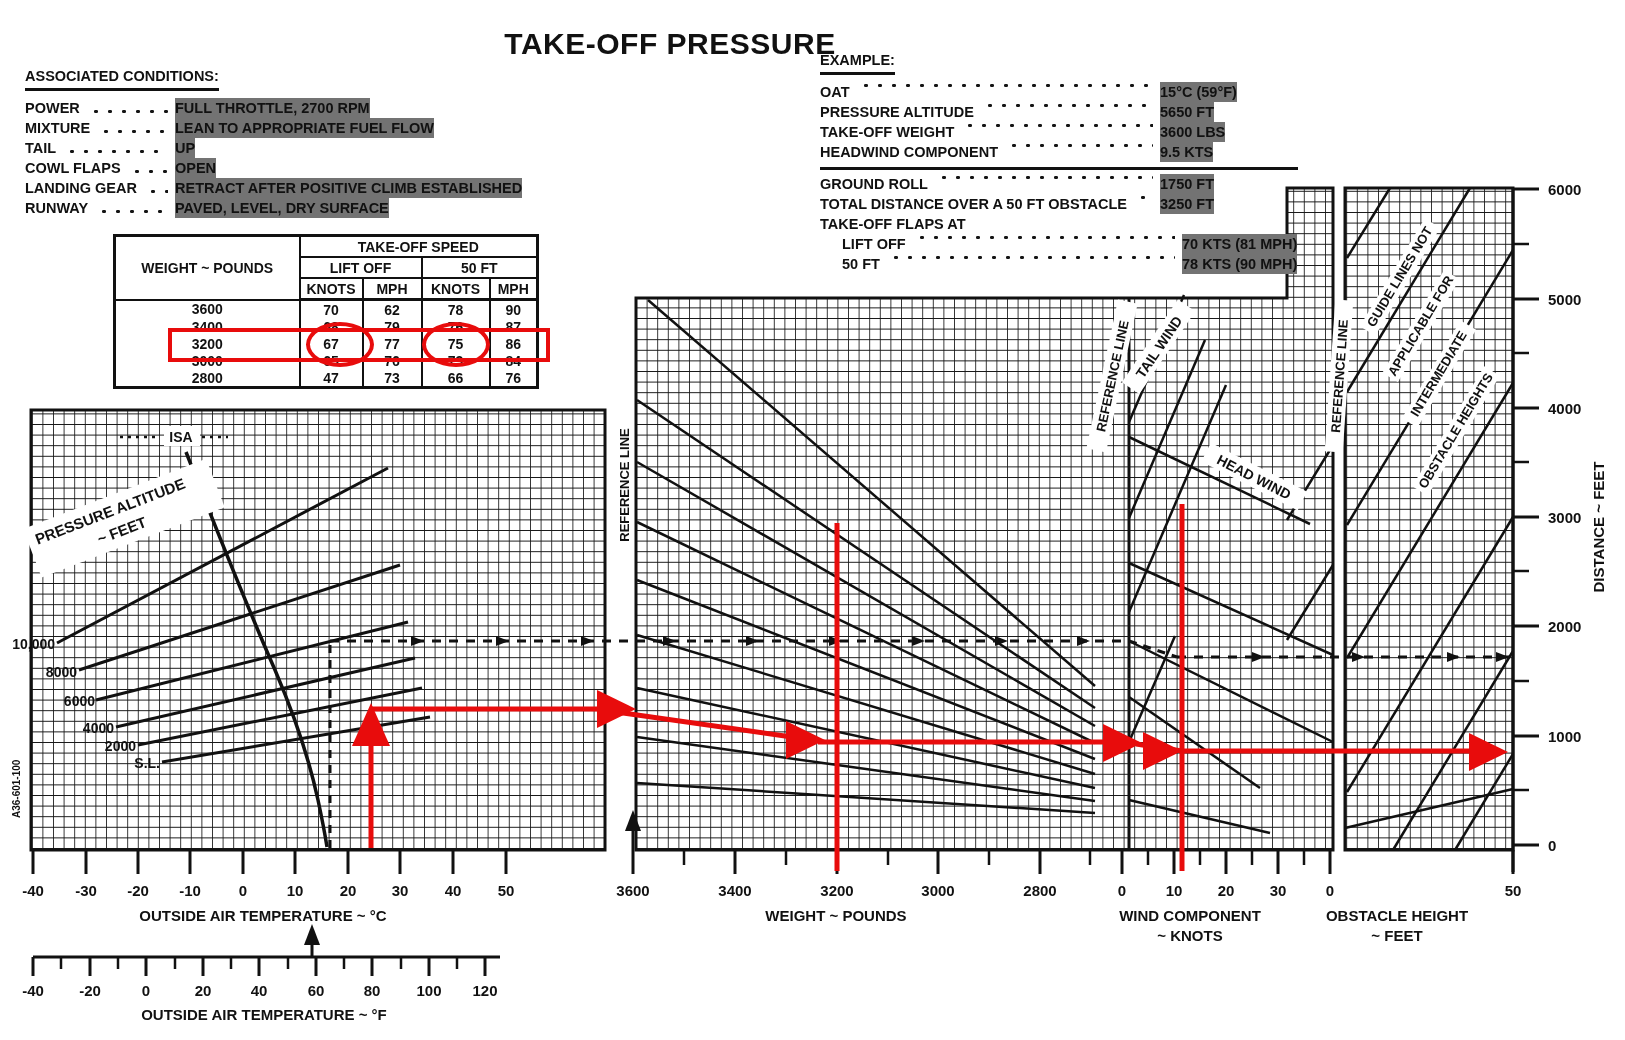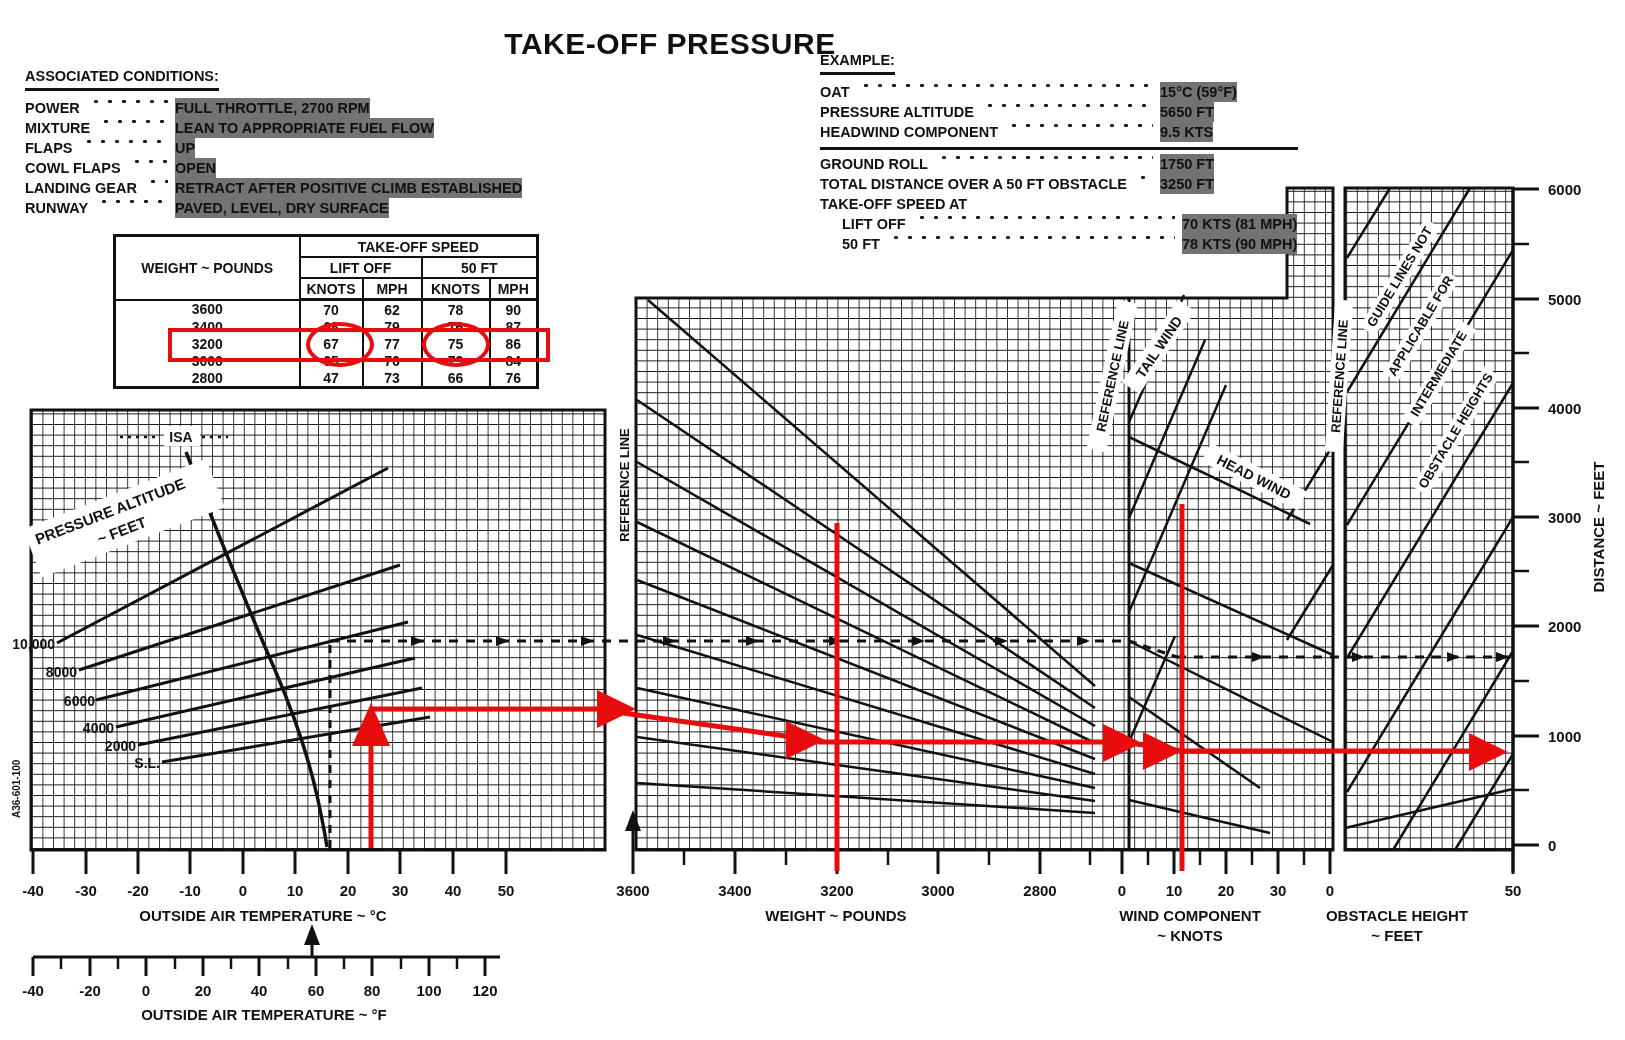--- a/index.html
+++ b/index.html
@@ -14,21 +14,21 @@
   .page-title{position:absolute;left:425px;top:27px;width:490px;text-align:center;
       font-size:30px;font-weight:bold;letter-spacing:.5px;}
   .txtblock{position:absolute;font-size:14.5px;font-weight:bold;line-height:20px;}
   .blk-head{display:inline-block;border-bottom:3px solid #111;padding-bottom:2px;margin-bottom:7px;}
   .row{display:flex;align-items:flex-end;}
   .lead{flex:1;height:7px;margin:0 7px 3px 7px;
         background-image:radial-gradient(circle,#151515 1.7px,rgba(0,0,0,0) 2px);
         background-size:14px 7px;background-repeat:repeat-x;background-position:2px bottom;}
   .val{white-space:pre;background:#737373;}
   #assoc{left:25px;top:66px;width:545px;}
-  #assoc .lbl{width:150px;display:flex;flex-shrink:0;}
+  #assoc .lbl{width:150px;display:flex;flex-shrink:0;align-items:flex-end;}
   #assoc .lbl span:first-child{white-space:pre;}
   #example{left:820px;top:50px;width:478px;}
   #example .lbl{width:340px;display:flex;flex-shrink:0;align-items:flex-start;}
   #example .lbl span:first-child{white-space:pre;}
   #example .divider{border-top:3px solid #111;margin:5px 0 4px 0;}
   #example .indent{padding-left:22px;}
   .spd-table{position:absolute;left:113px;top:234px;border-collapse:collapse;
       font-size:14px;font-weight:bold;text-align:center;}
   .spd-table td{border:2px solid #111;padding:0;}
   .spd-table{border:3px solid #111;}
@@ -390,21 +390,21 @@
     </div>
     <div class="row">
       <span class="lbl">
           <span>MIXTURE</span>
           <span class="lead"></span>
         </span>
       <span class="val">LEAN TO APPROPRIATE FUEL FLOW</span>
     </div>
     <div class="row">
       <span class="lbl">
-          <span>FLAPS</span>
+          <span>TAIL</span>
           <span class="lead"></span>
         </span>
       <span class="val">UP</span>
     </div>
     <div class="row">
       <span class="lbl">
           <span>COWL FLAPS</span>
           <span class="lead"></span>
         </span>
       <span class="val">OPEN</span>
@@ -436,20 +436,27 @@
     </div>
     <div class="row">
       <span class="lbl">
           <span>PRESSURE ALTITUDE</span>
           <span class="lead"></span>
         </span>
       <span class="val">5650 FT</span>
     </div>
     <div class="row">
       <span class="lbl">
+          <span>TAKE-OFF WEIGHT</span>
+          <span class="lead"></span>
+        </span>
+      <span class="val">3600 LBS</span>
+    </div>
+    <div class="row">
+      <span class="lbl">
           <span>HEADWIND COMPONENT</span>
           <span class="lead"></span>
         </span>
       <span class="val">9.5 KTS</span>
     </div>
     <div class="divider"></div>
     <div class="row">
       <span class="lbl">
           <span>GROUND ROLL</span>
           <span class="lead"></span>
@@ -457,21 +464,21 @@
       <span class="val">1750 FT</span>
     </div>
     <div class="row">
       <span class="lbl">
           <span>TOTAL DISTANCE OVER A 50 FT OBSTACLE</span>
           <span class="lead"></span>
         </span>
       <span class="val">3250 FT</span>
     </div>
     <div class="row">
-      <span>TAKE-OFF SPEED AT</span>
+      <span>TAKE-OFF FLAPS AT</span>
     </div>
     <div class="row indent">
       <span class="lbl">
           <span>LIFT OFF</span>
           <span class="lead"></span>
         </span>
       <span class="val">70 KTS (81 MPH)</span>
     </div>
     <div class="row indent">
       <span class="lbl">

